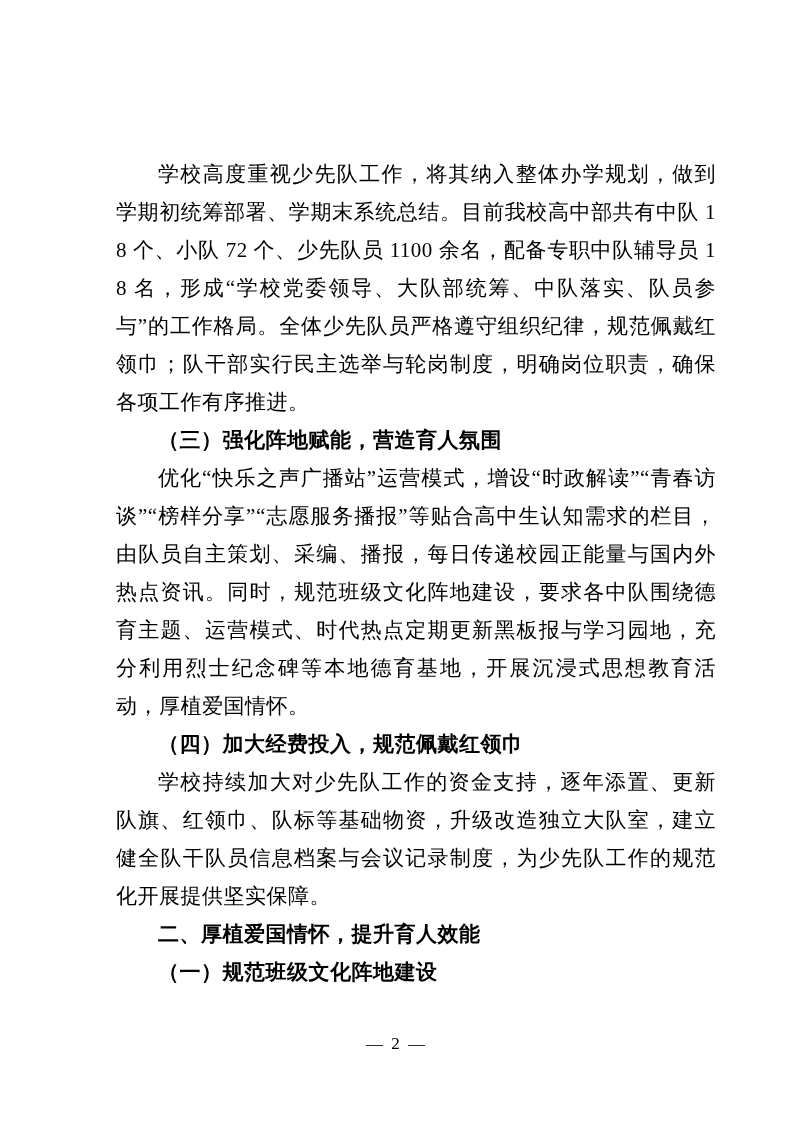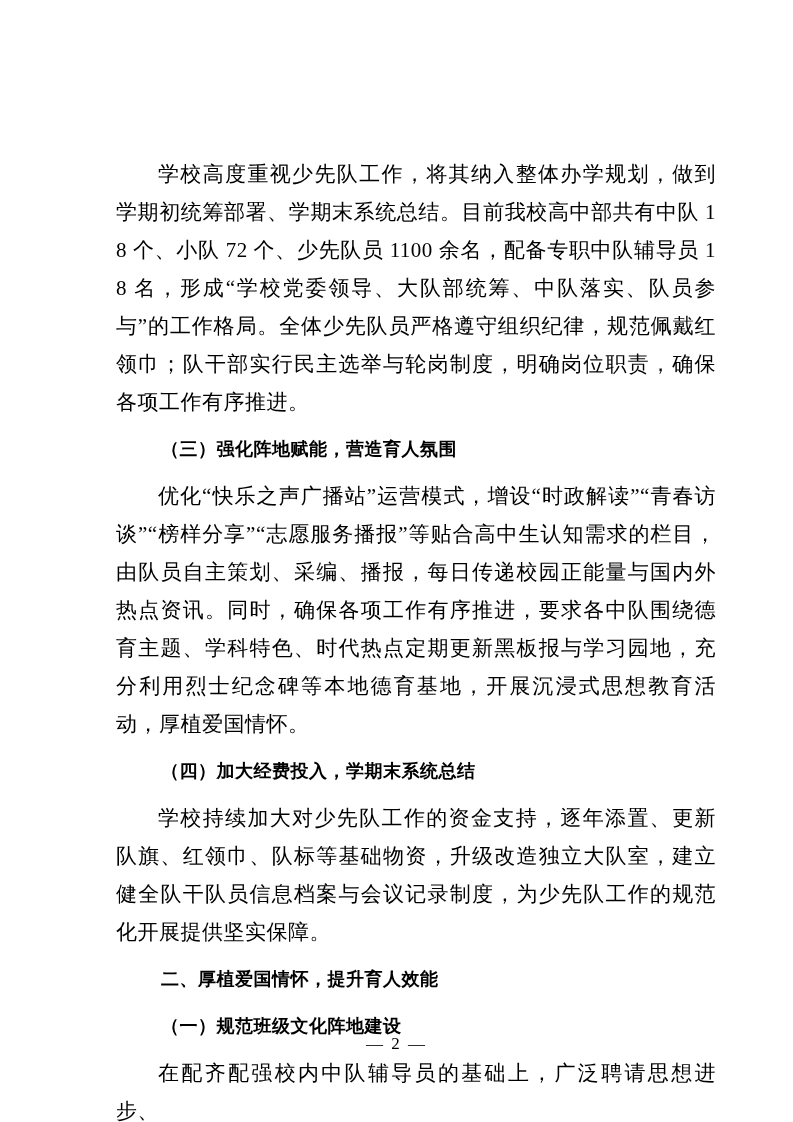--- a/index.html
+++ b/index.html
@@ -25,22 +25,22 @@
     margin: 0;
     font-size: 21px;
     line-height: 38px;
     text-align: justify;
     text-justify: inter-ideograph;
     text-indent: 2em;
     letter-spacing: 0.5px;
     word-break: break-all;
   }
   p.heading {
-    margin: 9px;
-    font-size: 18px;
+    margin: 0;
+    font-size: 21px;
     line-height: 38px;
     font-weight: bold;
     text-indent: 2em;
     letter-spacing: 0.5px;
   }
   .footer {
     position: absolute;
     left: 0;
     right: 0;
     top: 1032px;
@@ -51,22 +51,21 @@
     letter-spacing: 2px;
   }
 </style>
 </head>
 <body>
 
 <div class="page">
   <div class="doc-body">
     <p class="para">学校高度重视少先队工作，将其纳入整体办学规划，做到学期初统筹部署、学期末系统总结。目前我校高中部共有中队 18 个、小队 72 个、少先队员 1100 余名，配备专职中队辅导员 18 名，形成“学校党委领导、大队部统筹、中队落实、队员参与”的工作格局。全体少先队员严格遵守组织纪律，规范佩戴红领巾；队干部实行民主选举与轮岗制度，明确岗位职责，确保各项工作有序推进。</p>
     <p class="heading">（三）强化阵地赋能，营造育人氛围</p>
-    <p class="para">优化“快乐之声广播站”运营模式，增设“时政解读”“青春访谈”“榜样分享”“志愿服务播报”等贴合高中生认知需求的栏目，由队员自主策划、采编、播报，每日传递校园正能量与国内外热点资讯。同时，确保各项工作有序推进，要求各中队围绕德育主题、学科特色、时代热点定期更新黑板报与学习园地，充分利用烈士纪念碑等本地德育基地，开展沉浸式思想教育活动，厚植爱国情怀。</p>
-    <p class="heading">（四）加大经费投入，学期末系统总结</p>
+    <p class="para">优化“快乐之声广播站”运营模式，增设“时政解读”“青春访谈”“榜样分享”“志愿服务播报”等贴合高中生认知需求的栏目，由队员自主策划、采编、播报，每日传递校园正能量与国内外热点资讯。同时，规范班级文化阵地建设，要求各中队围绕德育主题、运营模式、时代热点定期更新黑板报与学习园地，充分利用烈士纪念碑等本地德育基地，开展沉浸式思想教育活动，厚植爱国情怀。</p>
+    <p class="heading">（四）加大经费投入，规范佩戴红领巾</p>
     <p class="para">学校持续加大对少先队工作的资金支持，逐年添置、更新队旗、红领巾、队标等基础物资，升级改造独立大队室，建立健全队干队员信息档案与会议记录制度，为少先队工作的规范化开展提供坚实保障。</p>
     <p class="heading">二、厚植爱国情怀，提升育人效能</p>
     <p class="heading">（一）规范班级文化阵地建设</p>
-    <p class="para">在配齐配强校内中队辅导员的基础上，广泛聘请思想进步、</p>
   </div>
 
   <div class="footer">— 2 —</div>
 </div>
 
 </body></html>

